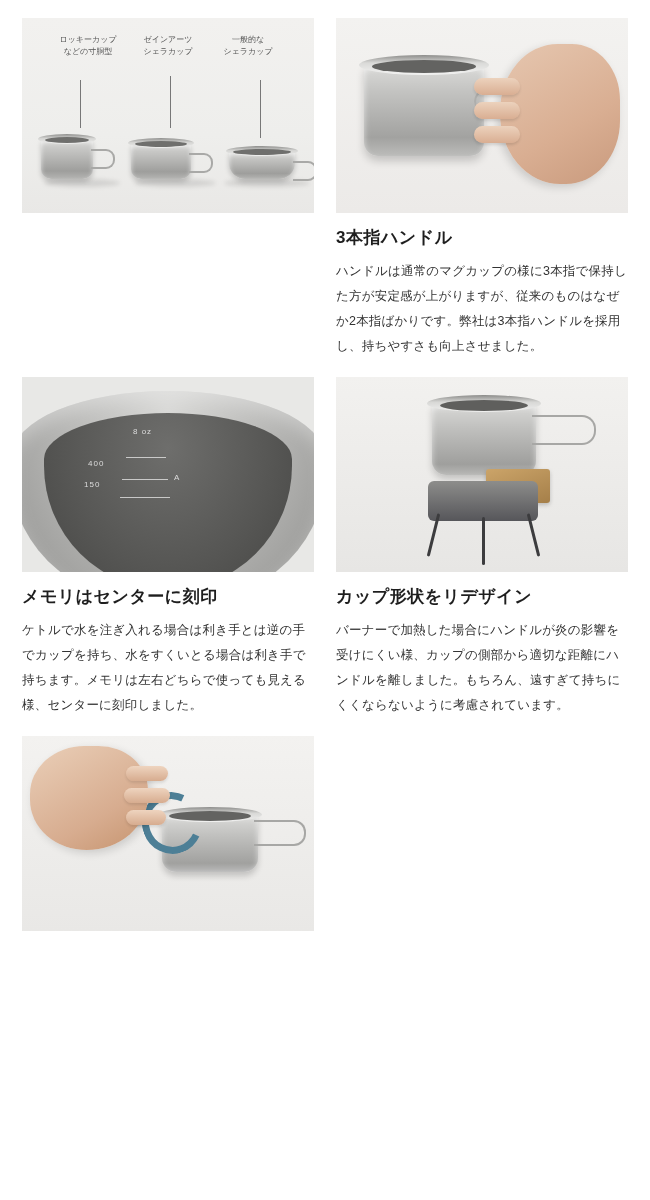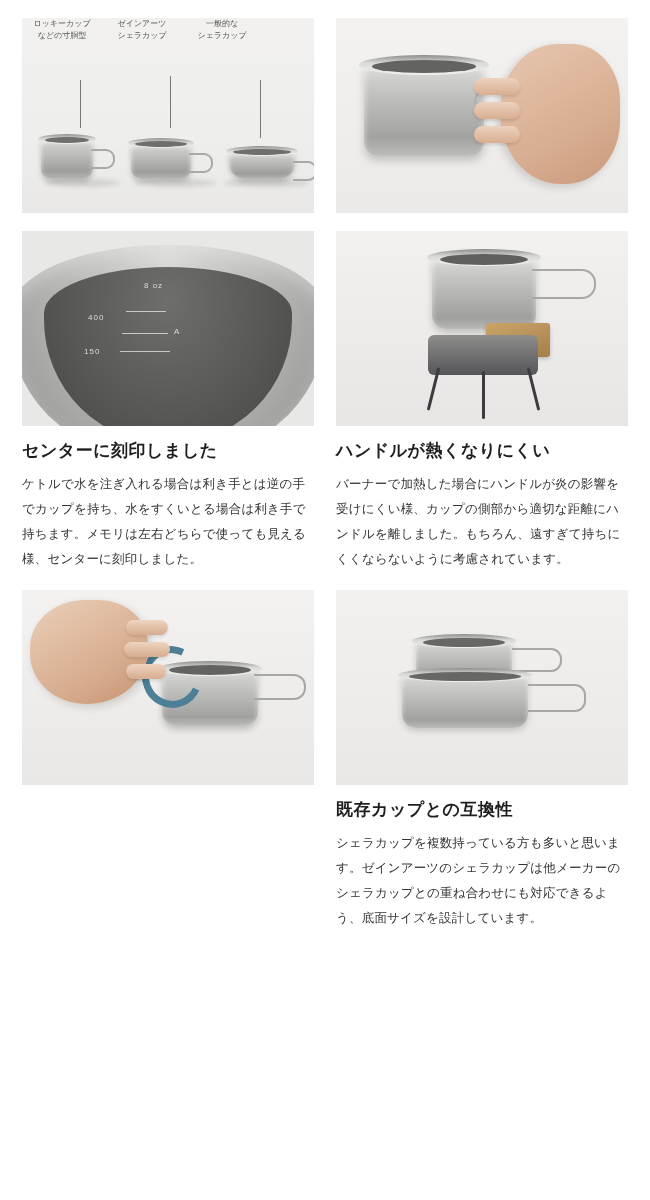--- a/index.html
+++ b/index.html
@@ -48,22 +48,22 @@
   .card-body {
     font-size: 12.5px;
     line-height: 2.0;
     color: #333333;
     letter-spacing: 0.2px;
   }
 
   
   .p1 { background: linear-gradient(180deg,#f2f1ef 0%, #eeeeec 60%, #e9e8e6 100%); }
   .p1 .labels {
-    position: absolute; top: 0; left: 0; width: 100%;
-    display: flex; justify-content: flex-start;
+    position: absolute; top: 16px; left: 0; width: 100%;
+    display: flex; justify-content: center;
     font-size: 8px; color: #555; text-align: center; line-height: 1.5;
   }
   .p1 .labels span { width: 80px; }
   .p1 .arrow {
     position: absolute; width: 1px; background: #777;
   }
   .cupwrap { position: absolute; bottom: 34px; width: 100%; display: flex; justify-content: space-around; align-items: flex-end;}
   .cup { position: relative; }
   .cup .body {
     background: linear-gradient(180deg,#d8d8d6 0%, #bfbfbd 35%, #9e9e9c 80%, #b5b5b3 100%);
@@ -329,88 +329,72 @@
           <div class="rim"></div>
           <div class="inner"></div>
         </div>
         <div class="wire"></div>
         <div class="hand">
           <div class="finger f1"></div>
           <div class="finger f2"></div>
           <div class="finger f3"></div>
         </div>
       </div>
+      <div class="card-title">3本指ハンドル</div>
+      <div class="card-body">ハンドルは通常のマグカップの様に3本指で保持した方が安定感が上がりますが、従来のものはなぜか2本指ばかりです。弊社は3本指ハンドルを採用し、持ちやすさも向上させました。</div>
     </div>
 
     <div class="card">
       <div class="photo p3">
         <div class="bowl"></div>
         <div class="innerdark"></div>
         <div class="marks">
-          <div class="mtxt" style="left:122px;top:-8px;">8 oz</div>
+          <div class="mtxt" style="left:111px;top:-8px;">8 oz</div>
           <div class="mk" style="left:104px;top:22px;width:40px;"></div>
           <div class="mtxt" style="left:66px;top:24px;">400</div>
           <div class="mk" style="left:100px;top:44px;width:46px;"></div>
           <div class="mtxt" style="left:152px;top:38px;">A</div>
           <div class="mk" style="left:98px;top:62px;width:50px;"></div>
-          <div class="mtxt" style="left:62px;top:58px;">150</div>
+          <div class="mtxt" style="left:62px;top:45px;">150</div>
         </div>
       </div>
-      <div class="card-title">センターに刻印しました</div>
+      <div class="card-title">メモリはセンターに刻印</div>
       <div class="card-body">ケトルで水を注ぎ入れる場合は利き手とは逆の手でカップを持ち、水をすくいとる場合は利き手で持ちます。メモリは左右どちらで使っても見える様、センターに刻印しました。</div>
     </div>
 
     <div class="card">
       <div class="photo p4">
         <div class="cup4">
           <div class="rim"></div>
           <div class="inner"></div>
         </div>
         <div class="wire4"></div>
         <div class="wood"></div>
         <div class="flame"></div>
         <div class="burner"></div>
         <div class="leg" style="left:96px;top:136px;height:44px;transform:rotate(14deg);"></div>
         <div class="leg" style="left:146px;top:140px;height:48px;"></div>
         <div class="leg" style="left:196px;top:136px;height:44px;transform:rotate(-14deg);"></div>
       </div>
-      <div class="card-title">ハンドルが熱くなりにくい</div>
+      <div class="card-title">カップ形状をリデザイン</div>
       <div class="card-body">バーナーで加熱した場合にハンドルが炎の影響を受けにくい様、カップの側部から適切な距離にハンドルを離しました。もちろん、遠すぎて持ちにくくならないように考慮されています。</div>
     </div>
 
     <div class="card">
       <div class="photo p5">
         <div class="cup5">
           <div class="rim"></div>
           <div class="inner"></div>
         </div>
         <div class="wire5"></div>
         <div class="caliper"></div>
         <div class="calbar"></div>
         <div class="hand5">
           <div class="f" style="right:-20px;top:20px;width:42px;height:15px;"></div>
           <div class="f" style="right:-22px;top:42px;width:46px;height:15px;"></div>
           <div class="f" style="right:-18px;top:64px;width:40px;height:15px;"></div>
         </div>
       </div>
     </div>
 
-    <div class="card">
-      <div class="photo p6">
-        <div class="stack">
-          <div class="s" style="left:20px;top:0;width:96px;height:44px;">
-            <div class="rim"></div>
-            <div class="inner"></div>
-          </div>
-          <div class="wire6" style="left:116px;top:8px;"></div>
-          <div class="s" style="left:6px;top:34px;width:126px;height:54px;">
-            <div class="rim"></div>
-            <div class="inner"></div>
-          </div>
-          <div class="wire6" style="left:132px;top:44px;width:56px;height:24px;"></div>
-        </div>
-      </div>
-      <div class="card-title">既存カップとの互換性</div>
-      <div class="card-body">シェラカップを複数持っている方も多いと思います。ゼインアーツのシェラカップは他メーカーのシェラカップとの重ね合わせにも対応できるよう、底面サイズを設計しています。</div>
-    </div>
 
   </div>
 </div>
 
 </body></html>

